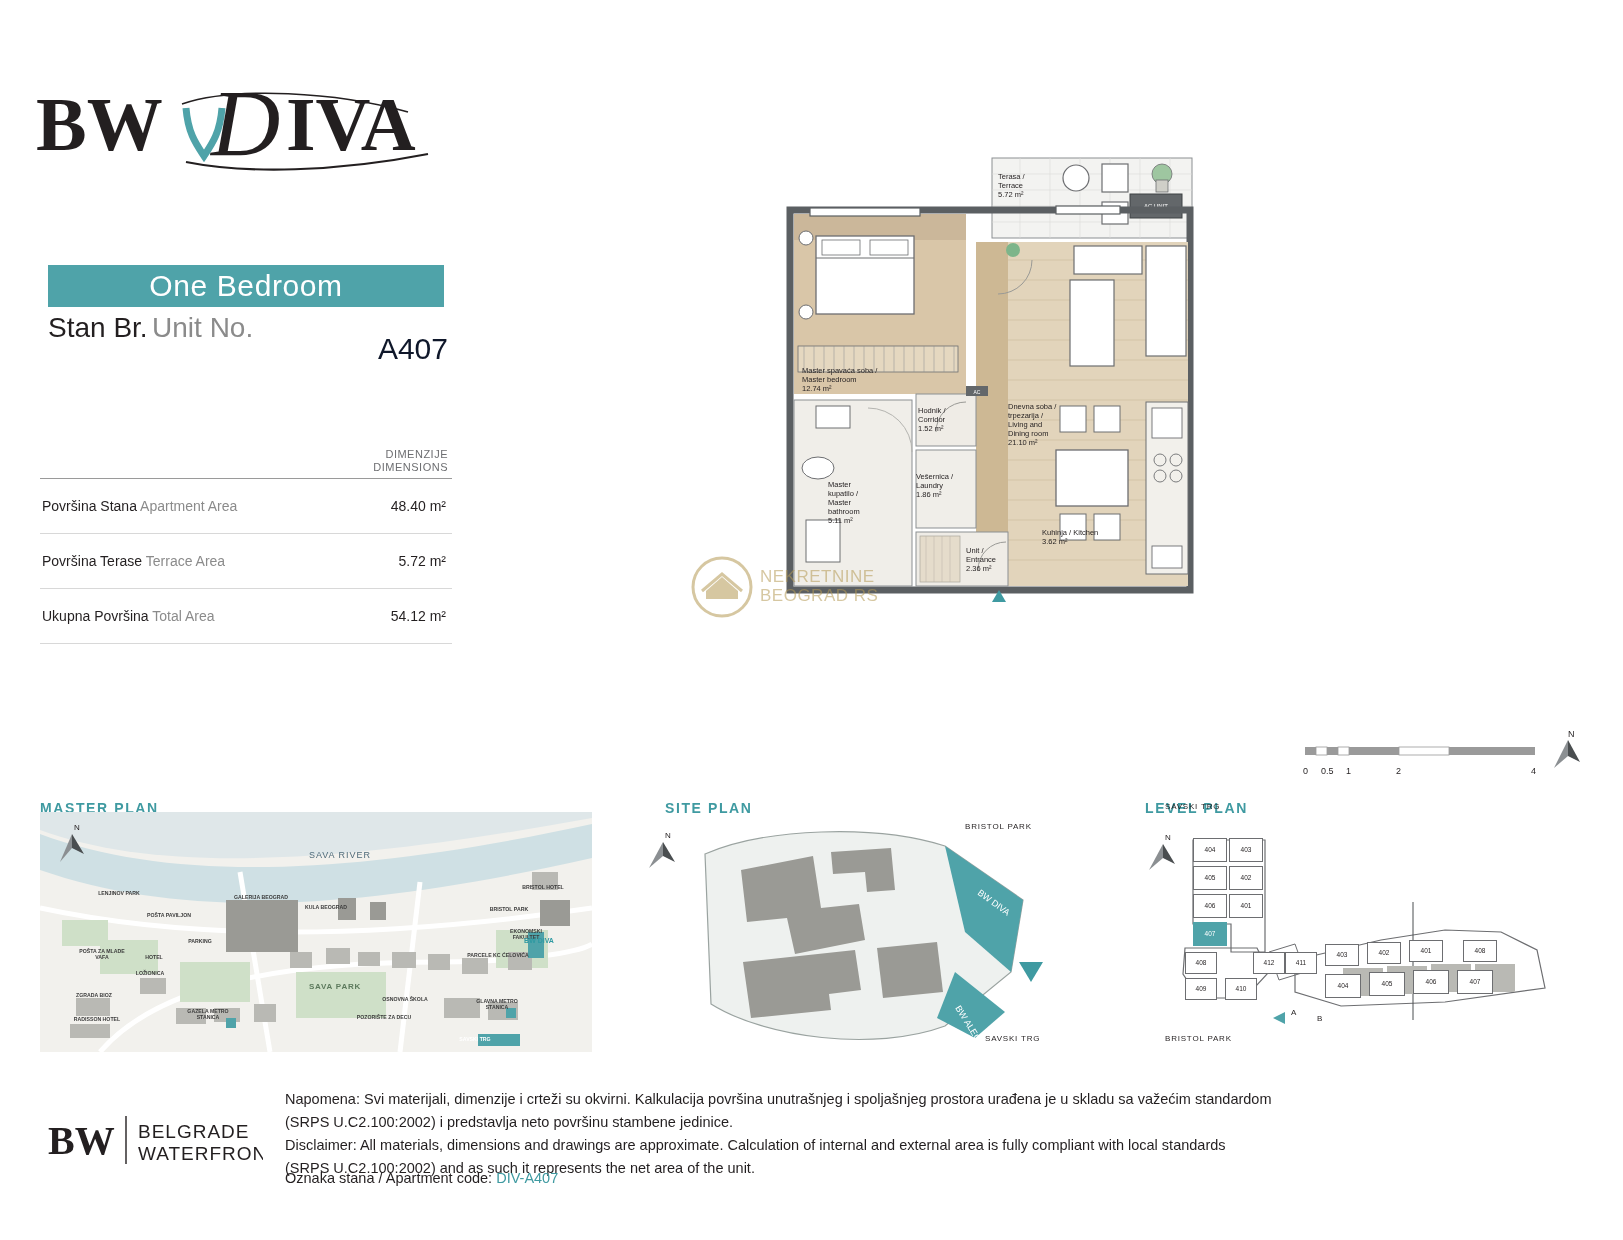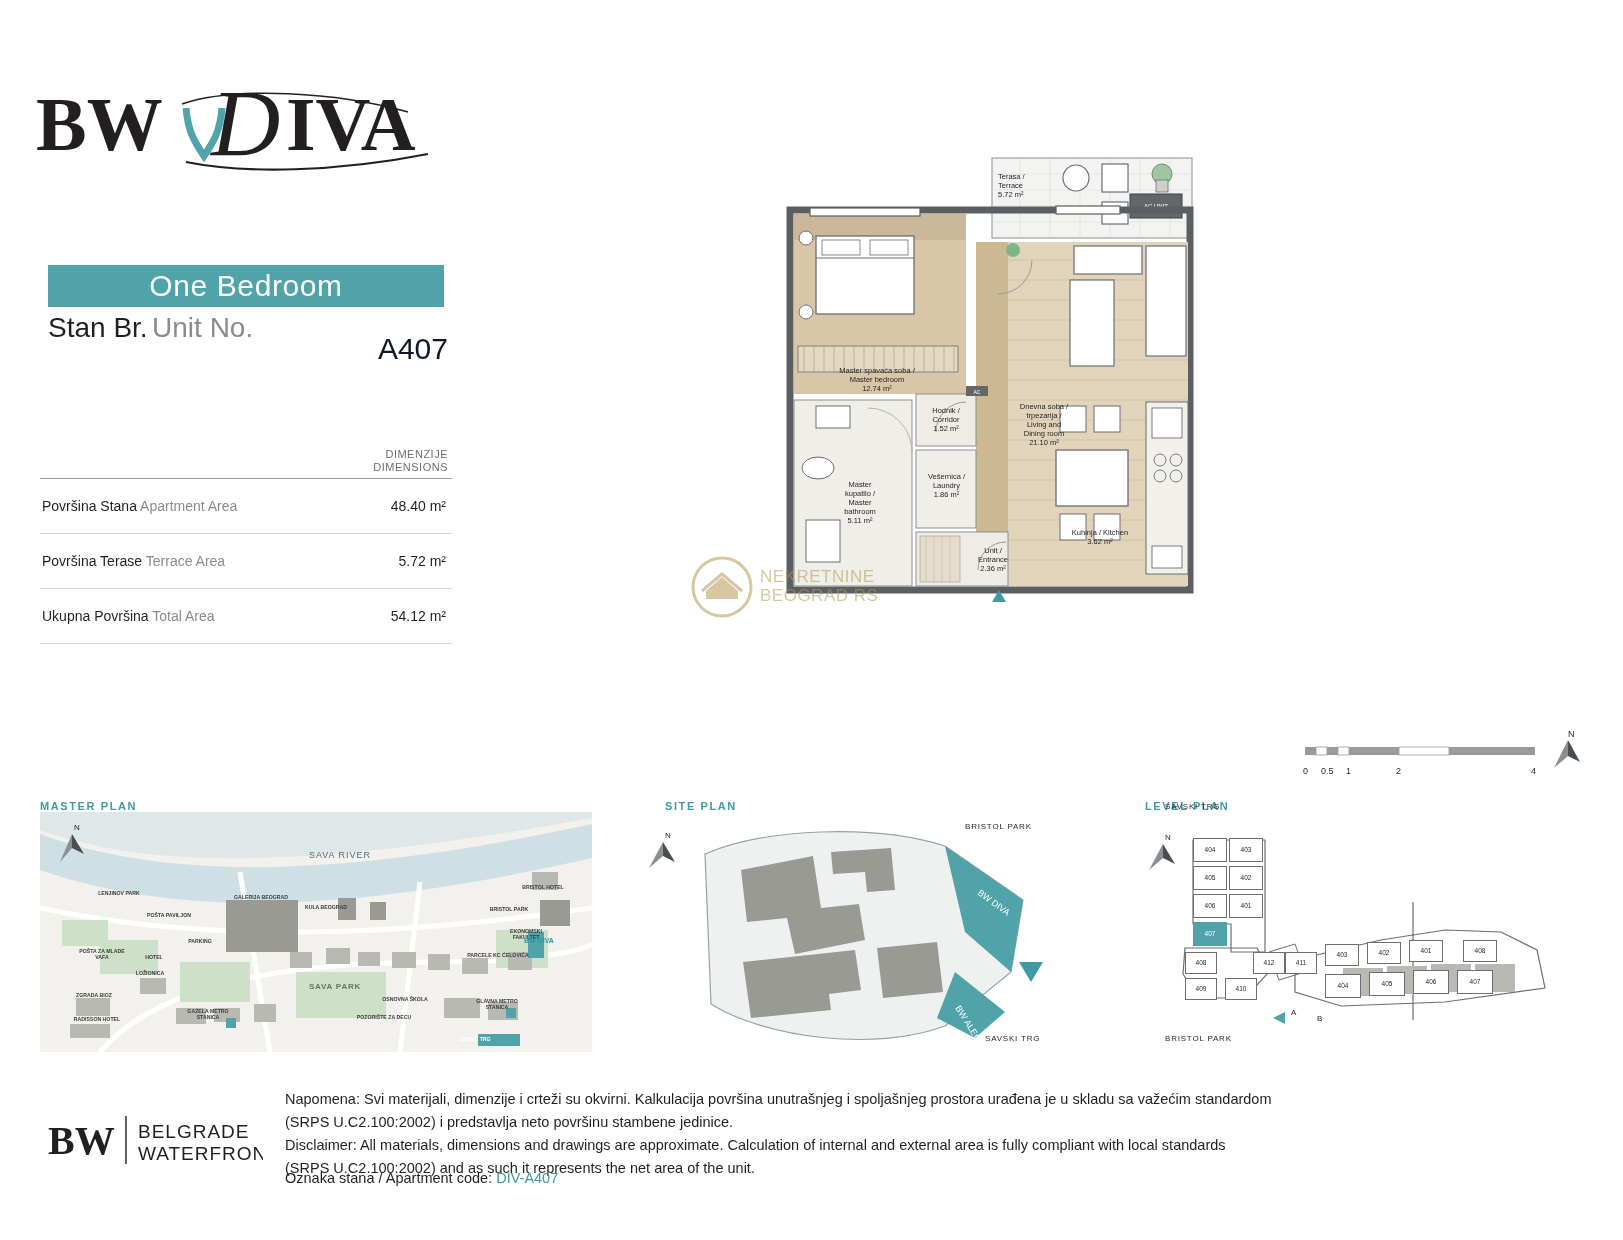--- a/index.html
+++ b/index.html
@@ -41,31 +41,31 @@
   .tbl td{
     font-size:14px;padding:19px 2px;border-bottom:1px solid #d8d8d8;
   }
   .tbl tr:first-child td{border-top:1px solid #9a9a9a;}
   .tbl td.val{text-align:right;font-size:14px;padding-right:6px;white-space:nowrap;}
   .tbl .sub{color:#8b8b8b;}
 
   
   .floorplan{position:absolute;left:770px;top:150px;width:470px;height:500px;}
   .fp-label{
-    position:absolute;font-size:7.5px;line-height:9px;color:#231f20;text-align:center;
+    position:absolute;font-size:7.5px;line-height:9px;color:#231f20;text-align:left;
   }
 
   
   .scalebar{position:absolute;left:1305px;top:745px;width:230px;height:34px;}
   .scalebar .nums{position:relative;height:12px;font-size:9px;color:#231f20;}
   .scalebar .nums span{position:absolute;top:0;}
 
   
   .sec-title{
-    position:absolute;font-size:11px;letter-spacing:1.6px;color:#3f9aa1;font-weight:bold;
+    position:absolute;font-size:14px;letter-spacing:1.6px;color:#3f9aa1;font-weight:bold;
   }
 
   
   .masterplan{position:absolute;left:40px;top:812px;width:552px;height:240px;background:#f1f0ec;overflow:hidden;}
   .mp-lbl{position:absolute;font-size:5.2px;line-height:6px;color:#3b3b3b;text-align:center;font-weight:bold;}
   .mp-lbl.river{font-size:9px;letter-spacing:1px;color:#4f6b7a;font-weight:normal;}
   .mp-lbl.park{font-size:8px;letter-spacing:.8px;color:#5d7a5d;}
   .mp-lbl.diva{font-size:7px;color:#2f9aa2;font-weight:bold;}
 
   
@@ -309,21 +309,21 @@
     <div class="fp-label" style="left:146px;top:322px;width:61px;">
       <div>Veš­ernica /</div>
       <div>Laundry</div>
       <div>1.86 m²</div>
     </div>
     <div class="fp-label" style="left:196px;top:396px;width:54px;">
       <div>Unit /</div>
       <div>Entrance</div>
       <div>2.36 m²</div>
     </div>
-    <div class="fp-label" style="left:288px;top:378px;width:84px;">
+    <div class="fp-label" style="left:272px;top:378px;width:84px;">
       <div>Kuhinja / Kitchen</div>
       <div>3.62 m²</div>
     </div>
     <div class="fp-label" style="left:228px;top:22px;width:62px;text-align:left;">
       <div>Terasa /</div>
       <div>Terrace</div>
       <div>5.72 m²</div>
     </div>
   </div>
 

